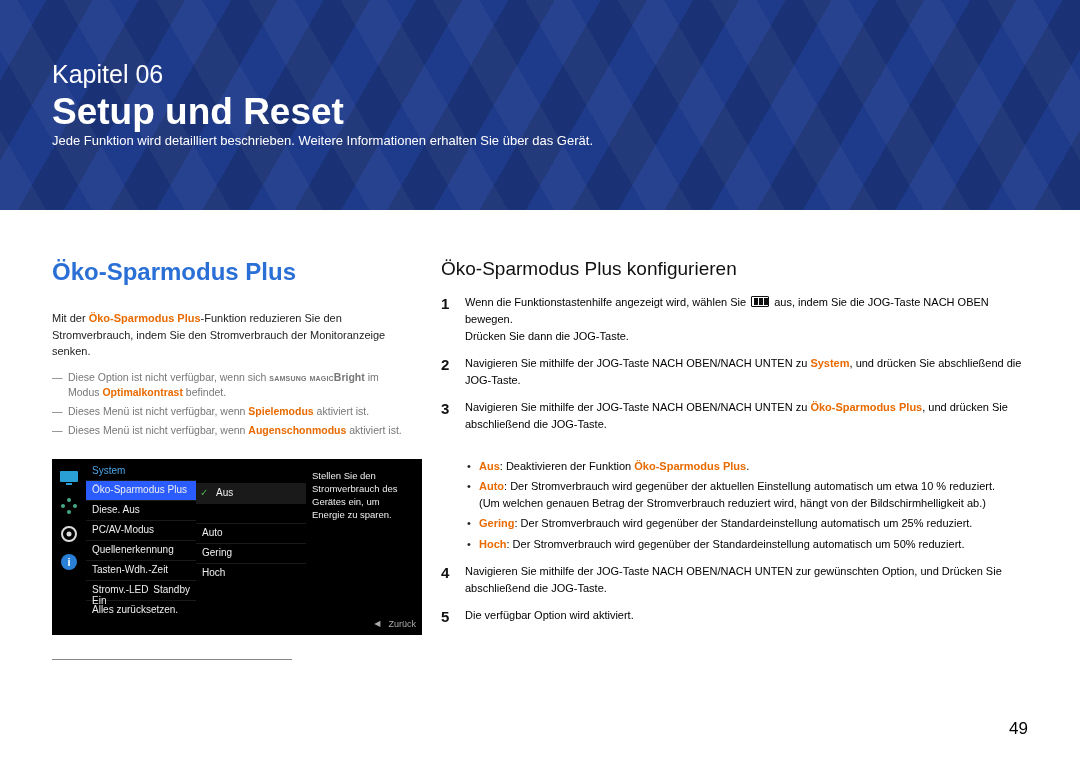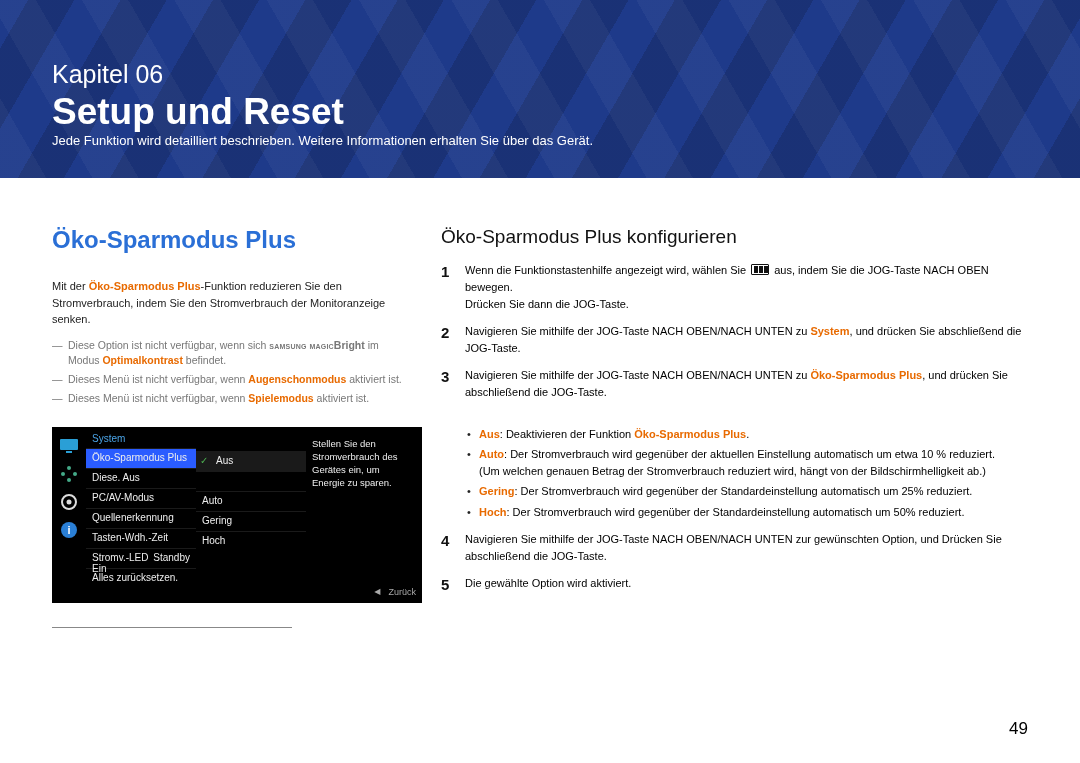--- a/index.html
+++ b/index.html
@@ -5,21 +5,21 @@
   * { margin: 0; padding: 0; box-sizing: border-box; }
   body {
     font-family: "Segoe UI", Arial, sans-serif;
     width: 1080px;
     height: 763px;
     background: #fff;
     position: relative;
     overflow: hidden;
   }
   .header {
-    height: 178px;
+    height: 210px;
     background: linear-gradient(135deg, #1e3a8a 0%, #1e3a8a 100%);
     background-color: #1e3a8a;
     color: #fff;
     padding: 60px 72px 0 52px;
     position: relative;
   }
   .header::before {
     content: "";
     position: absolute;
     inset: 0;
@@ -96,24 +96,24 @@
   <div class="left-col">
     <div class="h2-left">Öko-Sparmodus Plus</div>
     <p class="body-text">
       <span>Mit der </span><span class="orange">Öko-Sparmodus Plus</span><span>-Funktion reduzieren Sie den Stromverbrauch, indem Sie den Stromverbrauch der Monitoranzeige senken.</span>
     </p>
     <div class="dash-list">
       <div class="dash-item">
         <span>Diese Option ist nicht verfügbar, wenn sich </span><span class="magic">SAMSUNG</span> <span class="magic">MAGIC</span><b>Bright</b><span> im Modus </span><span class="orange">Optimalkontrast</span><span> befindet.</span>
       </div>
       <div class="dash-item">
+        <span>Dieses Menü ist nicht verfügbar, wenn </span><span class="orange">Spielemodus</span><span> aktiviert ist.</span>
+      </div>
+      <div class="dash-item">
         <span>Dieses Menü ist nicht verfügbar, wenn </span><span class="orange">Augenschonmodus</span><span> aktiviert ist.</span>
-      </div>
-      <div class="dash-item">
-        <span>Dieses Menü ist nicht verfügbar, wenn </span><span class="orange">Spielemodus</span><span> aktiviert ist.</span>
       </div>
     </div>
 
     <div class="osd-wrap">
       <div class="osd">
         <div class="osd-side">
           <div class="osd-ico">
               <svg width="18" height="14" viewBox="0 0 18 14">
                 <rect x="0" y="0" width="18" height="11" rx="1" fill="#2a9fd6"></rect>
                 <rect x="6" y="12" width="6" height="2" fill="#2a9fd6"></rect>
@@ -187,18 +187,18 @@
       <li>
         <span>Navigieren Sie mithilfe der JOG-Taste NACH OBEN/NACH UNTEN zu </span><span class="orange">Öko-Sparmodus Plus</span><span>, und drücken Sie abschließend die JOG-Taste.</span>
         <ul class="bullets" style="margin-top:25px">
           <li><span class="orange">Aus</span><span>: Deaktivieren der Funktion </span><span class="orange">Öko-Sparmodus Plus</span><span>.</span></li>
           <li><span class="orange">Auto</span><span>: Der Stromverbrauch wird gegenüber der aktuellen Einstellung automatisch um etwa 10 % reduziert.</span><br><span>(Um welchen genauen Betrag der Stromverbrauch reduziert wird, hängt von der Bildschirmhelligkeit ab.)</span></li>
           <li><span class="orange">Gering</span><span>: Der Stromverbrauch wird gegenüber der Standardeinstellung automatisch um 25% reduziert.</span></li>
           <li><span class="orange">Hoch</span><span>: Der Stromverbrauch wird gegenüber der Standardeinstellung automatisch um 50% reduziert.</span></li>
         </ul>
       </li>
       <li>Navigieren Sie mithilfe der JOG-Taste NACH OBEN/NACH UNTEN zur gewünschten Option, und Drücken Sie abschließend die JOG-Taste.</li>
-      <li>Die gewählte Option wird aktiviert.</li>
+      <li>Die verfügbar Option wird aktiviert.</li>
     </ol>
   </div>
 </div>
 
 <div class="page-num">49</div>
 
 </body></html>

